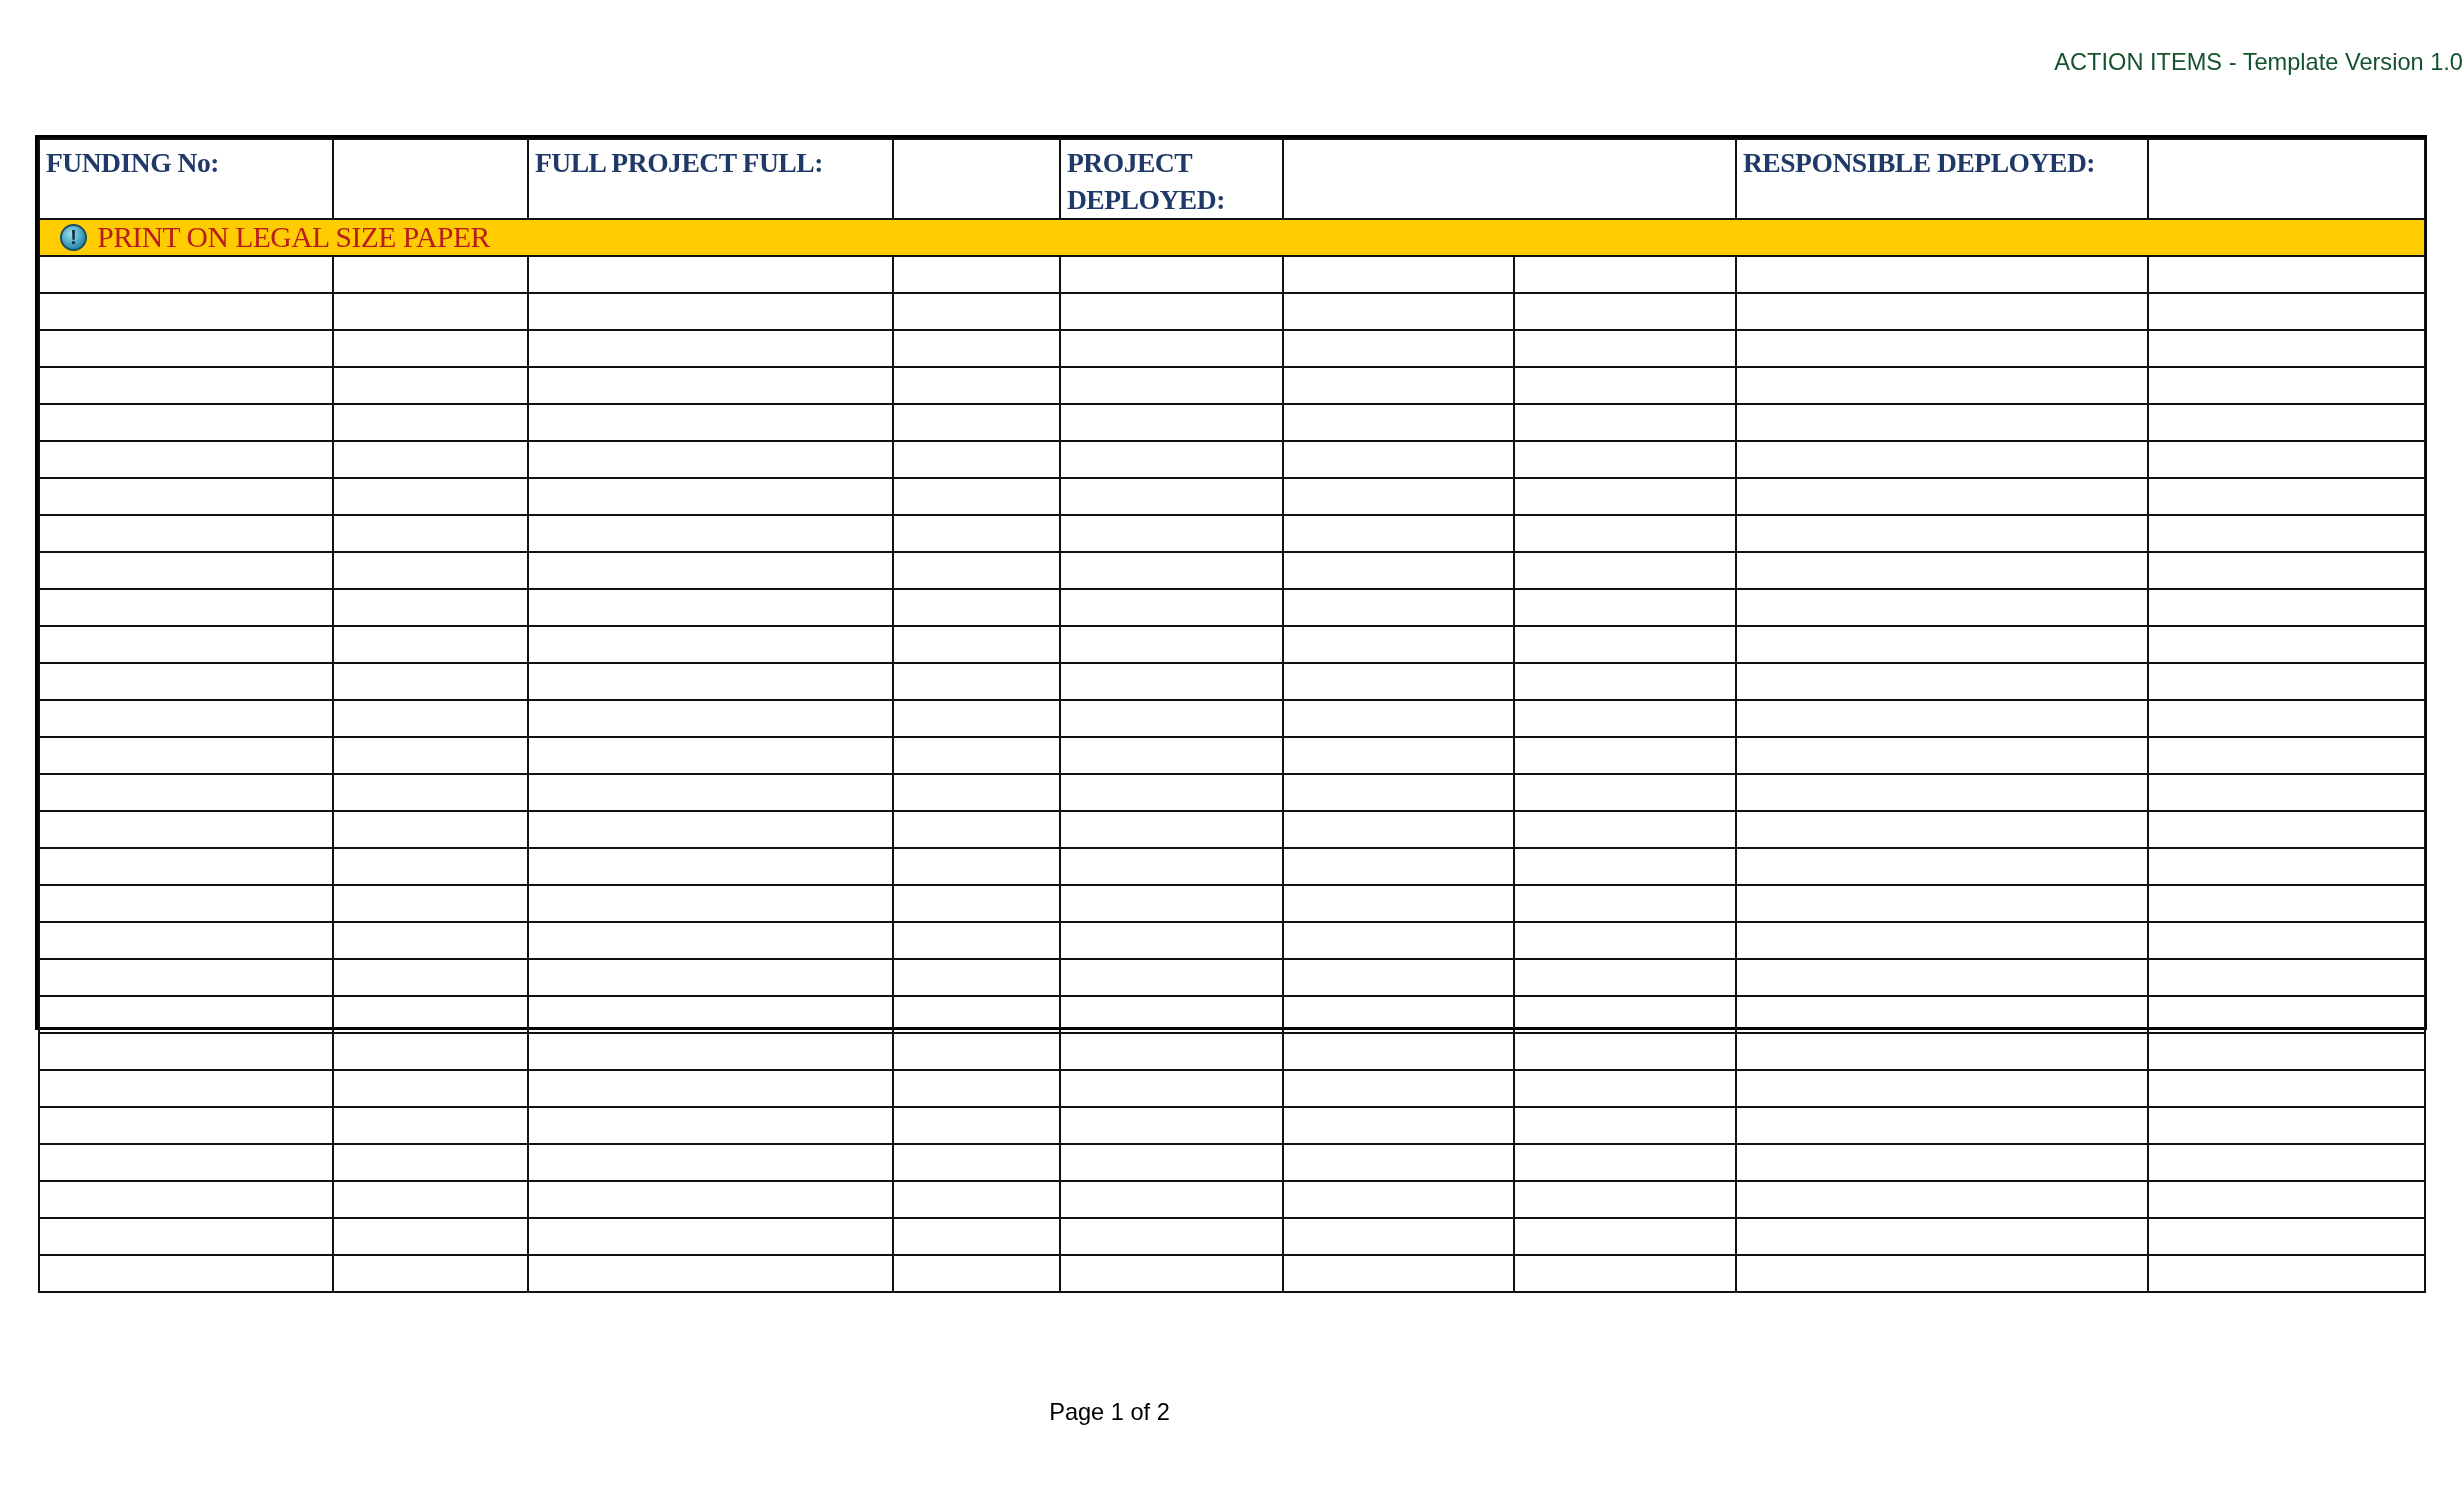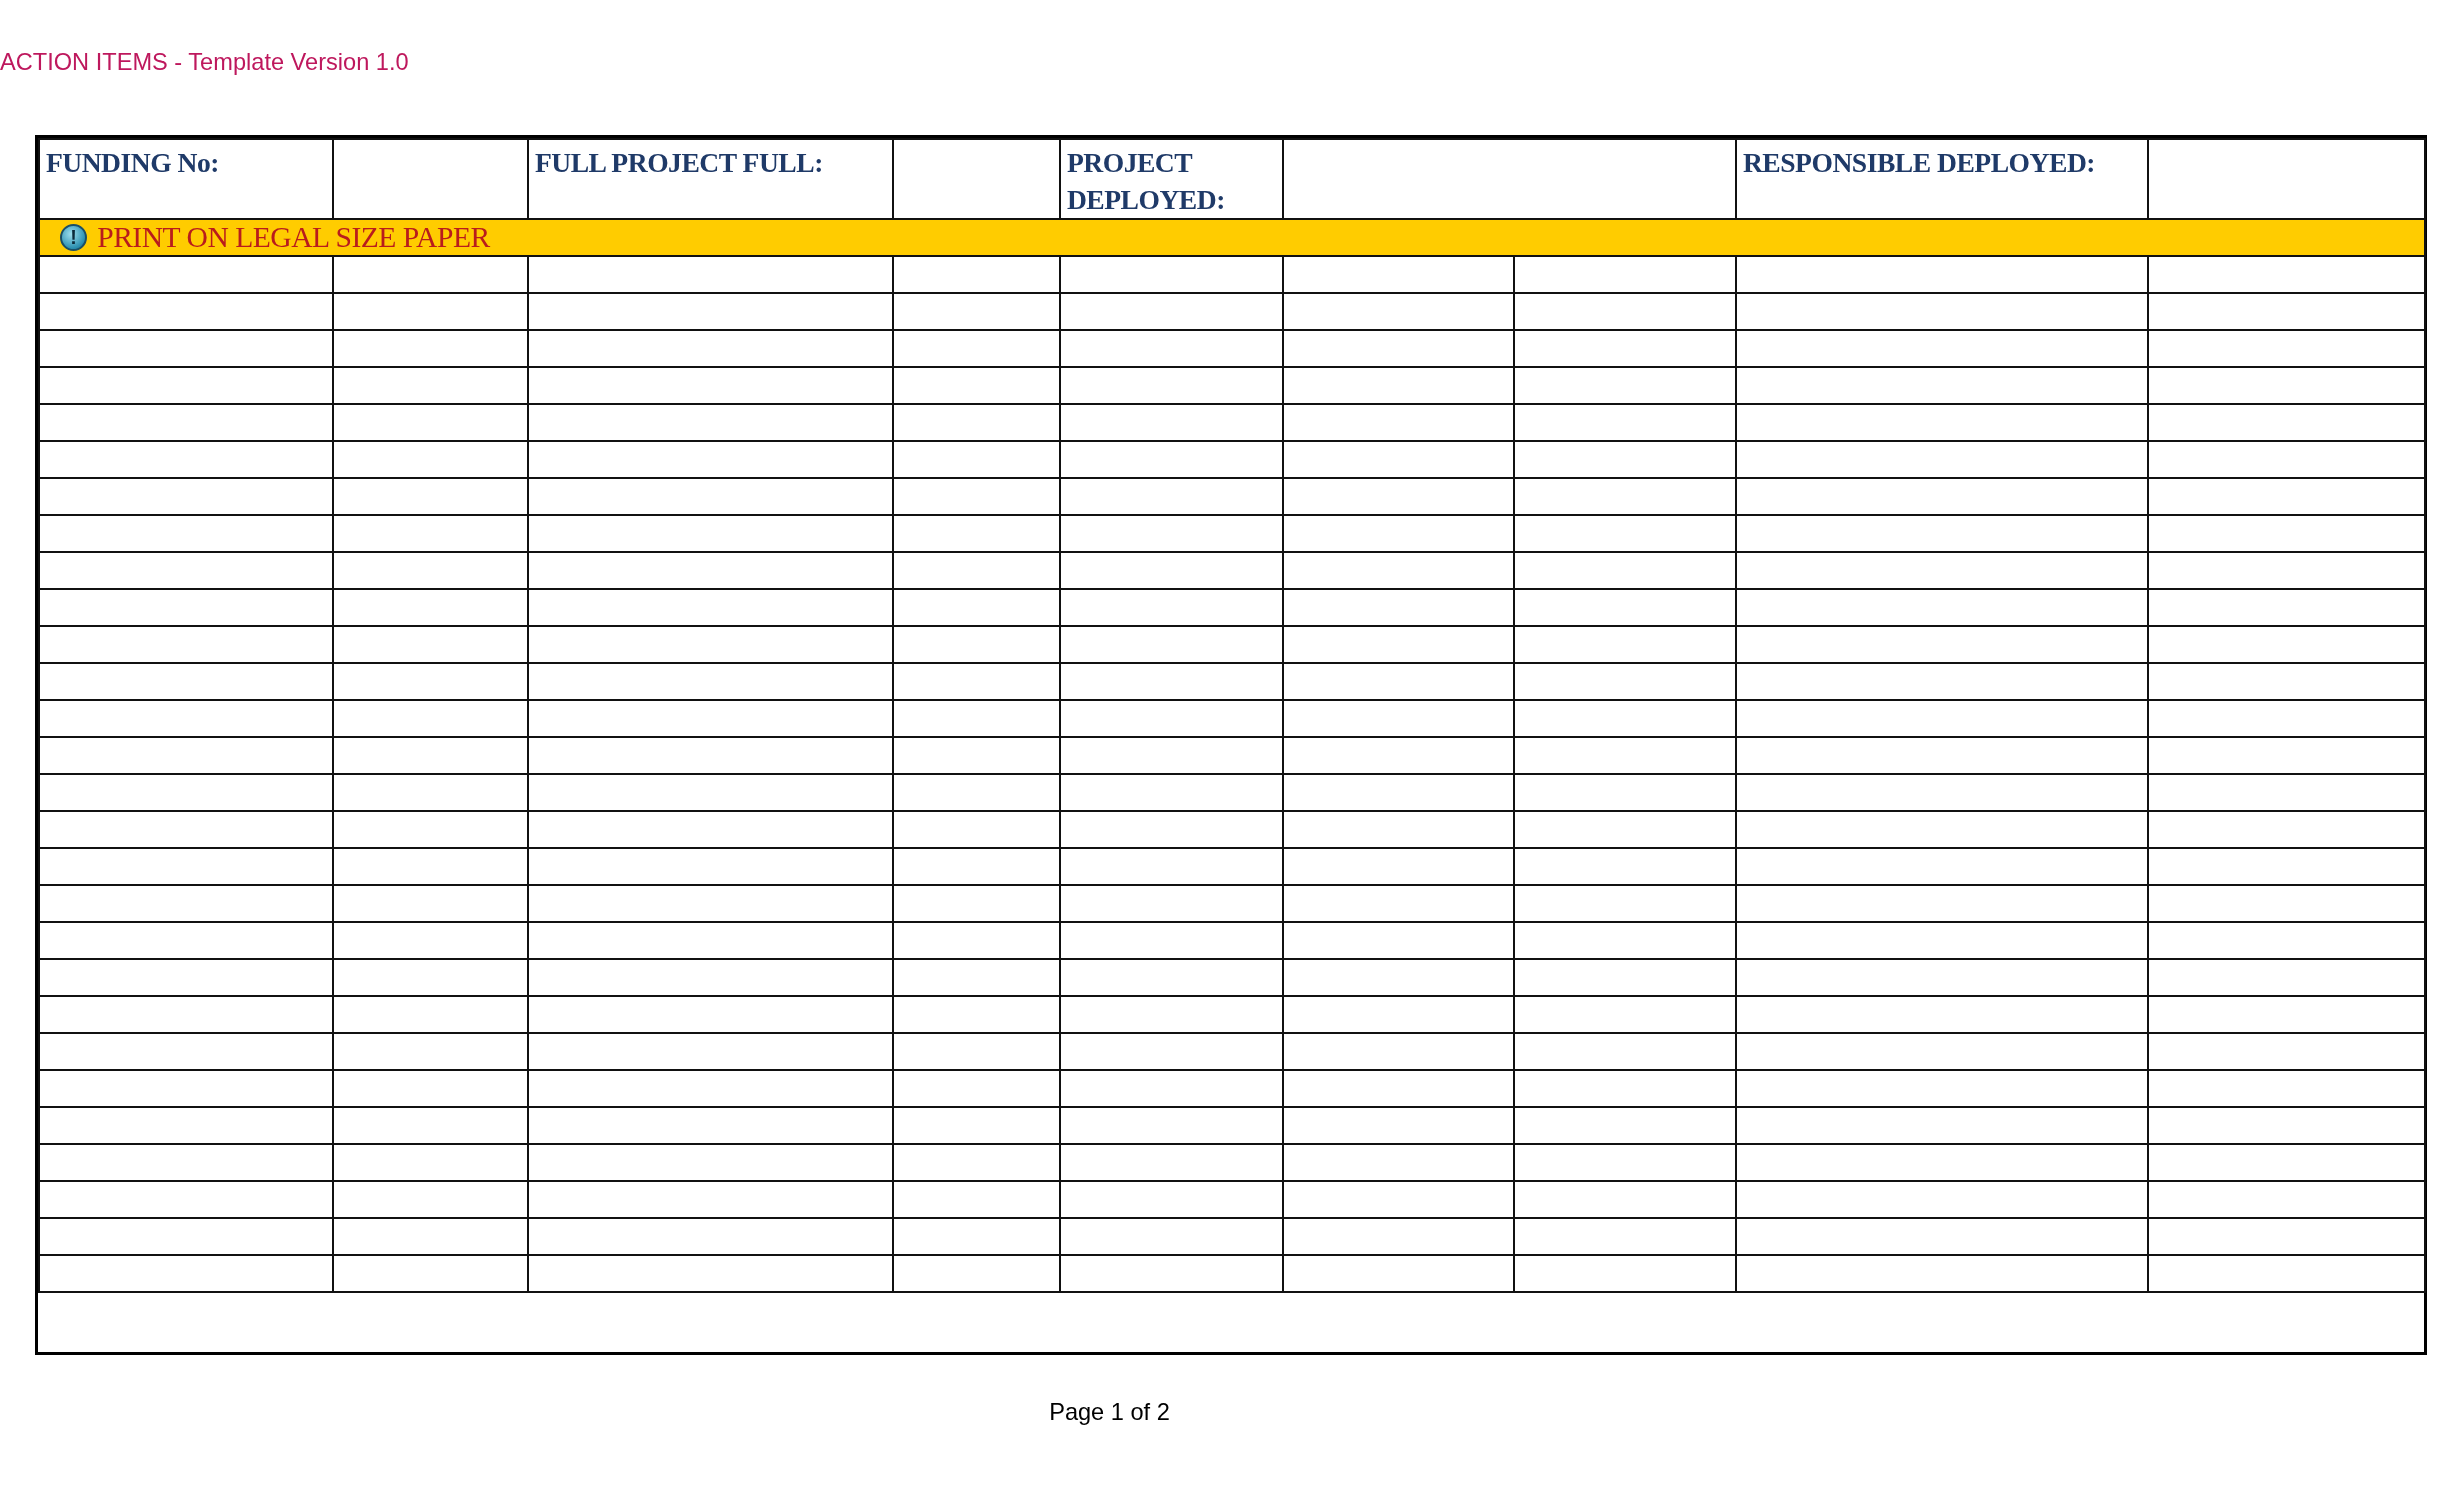--- a/index.html
+++ b/index.html
@@ -1,21 +1,21 @@
 <!DOCTYPE html>
 <html><head>
 <meta charset="utf-8">
 <style>
   html, body { margin:0; padding:0; background:#ffffff; }
   body { width:2463px; height:1488px; position:relative; overflow:hidden; }
-  .title { position:absolute; top:49px; left:0; width:2463px; text-align:left;
-    font-family:"Liberation Sans", sans-serif; font-size:23.6px; color:#be185d; }
+  .title { position:absolute; top:49px; left:0; width:2463px; text-align:right;
+    font-family:"Liberation Sans", sans-serif; font-size:23.6px; color:#14532d; }
   .footer { position:absolute; top:1399px; left:0; width:2219px; text-align:center;
     font-family:"Liberation Sans", sans-serif; font-size:23.6px; color:#000; }
-  .sheet { position:absolute; left:35px; top:135px; width:2392px; border:3px solid #000; box-sizing:border-box; height:1220px; }
+  .sheet { position:absolute; left:35px; top:135px; width:2392px; border:3px solid #000; box-sizing:border-box; height:895px; }
   table { border-collapse:collapse; table-layout:fixed; width:2386px; }
   td { padding:0; box-sizing:border-box; }
   .info td { height:77px; border:2px solid #111; vertical-align:top; }
   .info .lbl { font-family:"Liberation Serif", serif; font-weight:bold; color:#1F3A68;
     font-size:27.6px; line-height:37px; padding:3.9px 5.9px 0 5.9px; letter-spacing:-0.5px; }
   .banner td { height:35px; background:#FFCC00; border:2px solid #111; }
   .banner-inner { display:flex; align-items:center; height:35px; padding-left:19.7px; }
   .warn-icon { width:27.6px; height:27.6px; border-radius:50%; background:radial-gradient(circle at 40% 35%, #9fe0ee, #2b8fb0 70%, #1b5e78);
     border:2px solid #1b4f66; color:#0b2a3a; font-family:"Liberation Sans", sans-serif; font-weight:bold; font-size:19.7px;
     display:flex; align-items:center; justify-content:center; margin-right:9.9px; box-sizing:border-box; }

